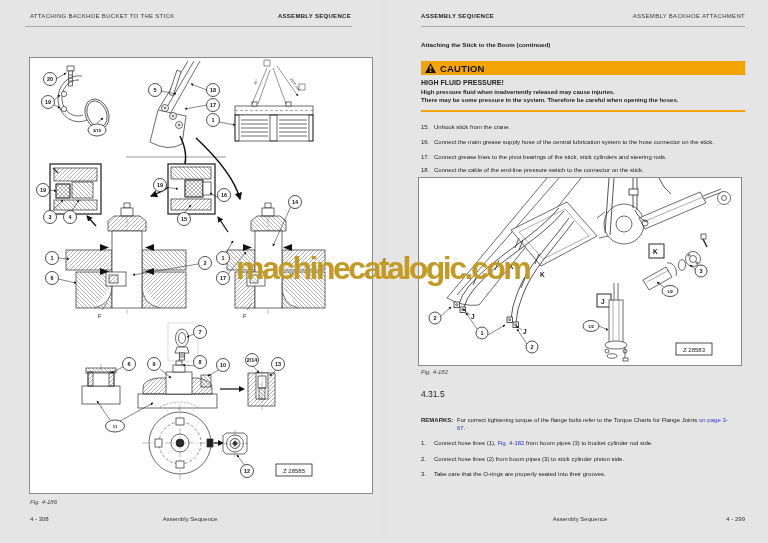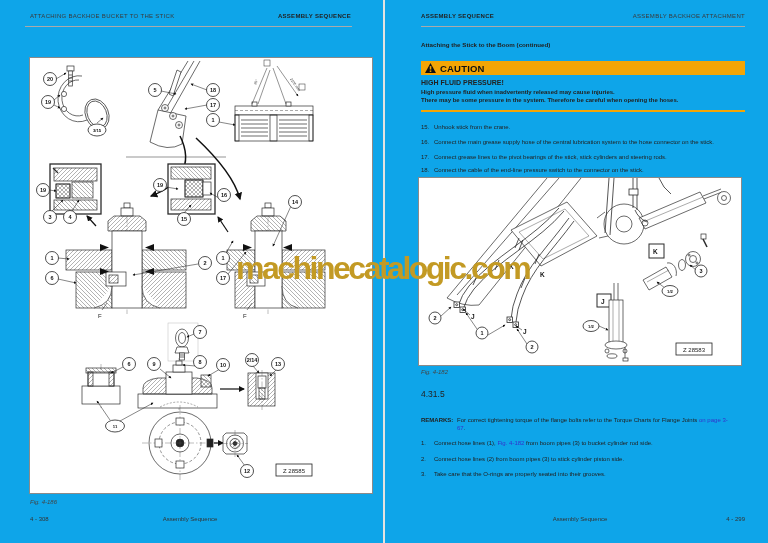--- a/index.html
+++ b/index.html
@@ -1,17 +1,17 @@
 <!DOCTYPE html>
 <html><head>
 <meta charset="utf-8">
 <style>
   html,body{margin:0;padding:0;}
   body{width:768px;height:543px;background:#fbfbfa;font-family:"Liberation Sans",sans-serif;position:relative;overflow:hidden;color:#222;}
-  .page{position:absolute;top:0;height:543px;background:#0ea5e9;}
+  .page{position:absolute;top:0;height:543px;background:#e5e5e5;}
   .page-left{left:0;width:383px;}
   .page-right{left:385px;width:383px;}
   .gutter{position:absolute;top:0;left:383px;width:2px;height:543px;background:#e3e3e0;}
   .hdr{position:absolute;top:13px;font-size:6px;letter-spacing:.3px;color:#3a3a3a;white-space:nowrap;}
   .hdr.b{font-weight:bold;color:#222;}
   .rule{position:absolute;height:1px;background:#aaa;}
   .figframe{position:absolute;border:1px solid #8a8a8a;background:#fff;}
   .figcap{position:absolute;font-size:6px;font-style:italic;color:#444;}
   .ftr{position:absolute;top:516px;font-size:6px;color:#333;white-space:nowrap;}
   .subtitle{position:absolute;font-size:6.2px;font-weight:bold;}

